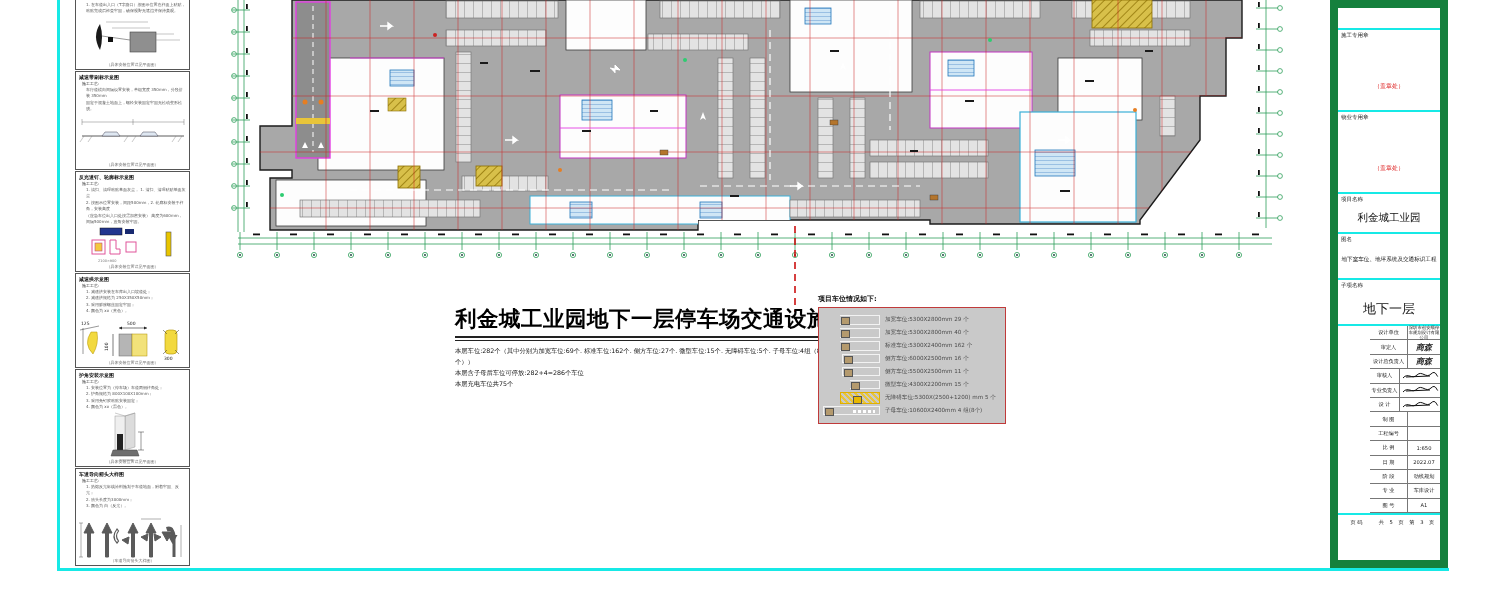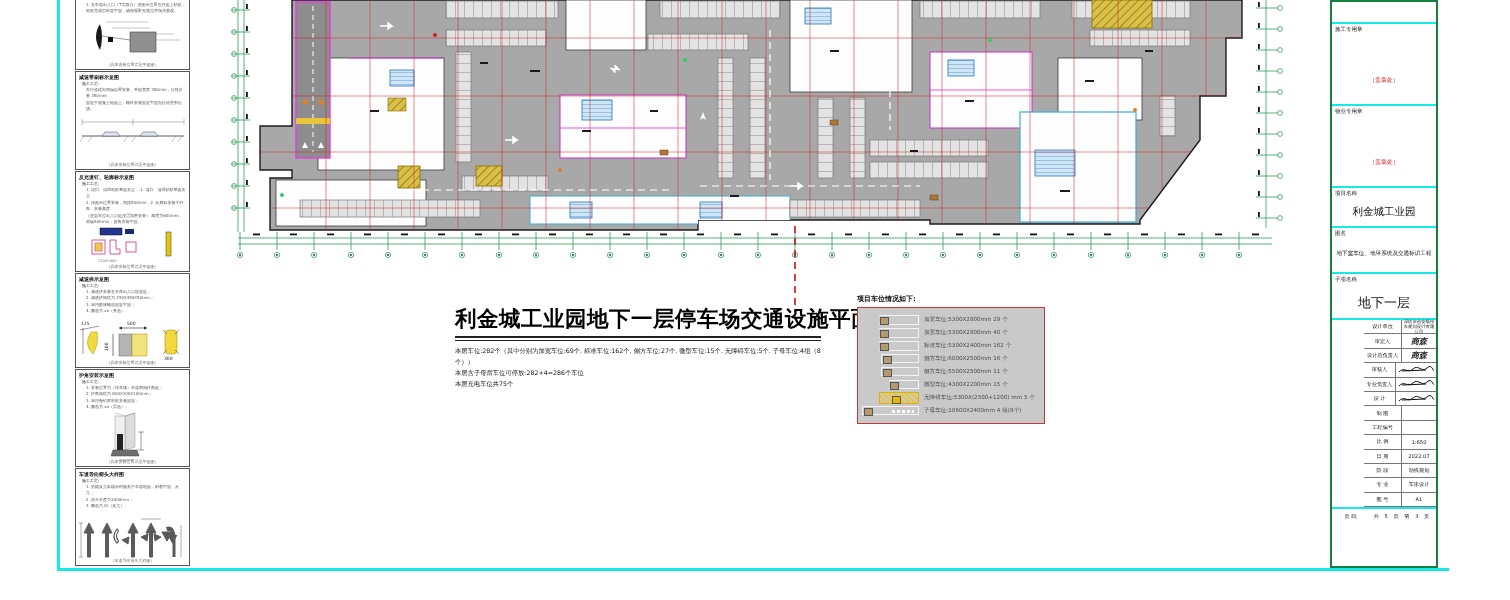--- a/index.html
+++ b/index.html
@@ -15,37 +15,37 @@
   .panel .p-cap{position:absolute;bottom:2px;left:0;right:0;text-align:center;font-size:4px;color:#666;}
   .panel svg{display:block;margin:1px auto 0 auto;}
   
   .plan-wrap{position:absolute;left:230px;top:0;width:1065px;height:322px;}
   
   .main-title{position:absolute;left:455px;top:304px;width:366px;}
   .main-title h1{margin:0;font-size:21.5px;font-weight:bold;color:#000;letter-spacing:0.5px;white-space:nowrap;}
   .title-rule{margin-top:3px;border-top:2.5px solid #222;border-bottom:1px solid #222;height:2px;}
   .plan-notes{margin-top:4px;font-size:6.3px;line-height:1.75;color:#111;white-space:pre-line;}
   
-  .legend{position:absolute;left:818px;top:294px;width:188px;margin-left:39px;}
+  .legend{position:absolute;left:818px;top:294px;width:188px;}
   .legend .lg-title{font-size:7px;font-weight:bold;color:#111;margin-bottom:3px;}
   .lg-box{border:1.5px solid #c03a3a;background:#c9c9c9;padding:5px 4px 6px 4px;}
   .lg-row{display:flex;align-items:center;height:13px;}
   .lg-icon{width:62px;display:flex;justify-content:flex-end;align-items:center;padding-right:5px;box-sizing:border-box;}
   .lg-text{font-size:5.6px;color:#4a4a4a;white-space:nowrap;}
   .ic{box-sizing:border-box;position:relative;background:#c9c9c9;}
   .ic-stall{width:40px;height:10px;border:1px solid #f2f2f2;border-left:none;}
   .ic-car{position:absolute;left:1px;top:1px;width:7px;height:6px;background:#b49a6e;border:0.5px solid #555;}
   .ic-plain{width:38px;height:9px;border:1px solid #f2f2f2;}
   .ic-mini{width:30px;height:9px;border:1px solid #f2f2f2;border-left:none;}
   .ic-acc{width:40px;height:12px;border:1px solid #e0b000;background:repeating-linear-gradient(45deg,#e8c53a 0 2px,#c9c9c9 2px 4px);}
   .ic-acc .ic-car{background:#e8b800;left:12px;top:3px;}
   .ic-long{width:58px;height:9px;border:1px solid #f2f2f2;}
   .ic-long .ic-dash{position:absolute;right:4px;top:2.5px;width:22px;height:3px;background:repeating-linear-gradient(90deg,#fff 0 3px,transparent 3px 5px);}
   
-  .tblock{position:absolute;left:1330px;top:0;width:108px;height:568px;border:2px solid #15803d;box-sizing:border-box;background:#fff;}
+  .tblock{position:absolute;left:1330px;top:0;width:118px;height:568px;border:8px solid #15803d;box-sizing:border-box;background:#fff;}
   .tb-sec{position:relative;border-bottom:2px solid #17e9e6;box-sizing:border-box;}
   .tb-label{position:absolute;left:3px;top:2px;font-size:5.5px;color:#222;}
   .tb-seal{position:absolute;left:0;right:0;text-align:center;font-size:6px;color:#d22;}
   .tb-center{position:absolute;left:0;right:0;text-align:center;color:#111;}
   .tb-table{position:relative;padding-left:32px;}
   .tb-row{display:flex;border-bottom:0.5px solid #777;height:13.4px;align-items:center;}
   .tb-row .lab{width:37px;font-size:5.2px;color:#222;text-align:center;border-right:0.5px solid #777;align-self:stretch;display:flex;align-items:center;justify-content:center;}
   .tb-row .val{flex:1;text-align:center;font-size:5.2px;color:#222;position:relative;}
   .tb-row .val.small-co{font-size:4.4px;}
   .tb-row .val.sig-bold{font-size:8px;font-weight:bold;font-style:italic;}

